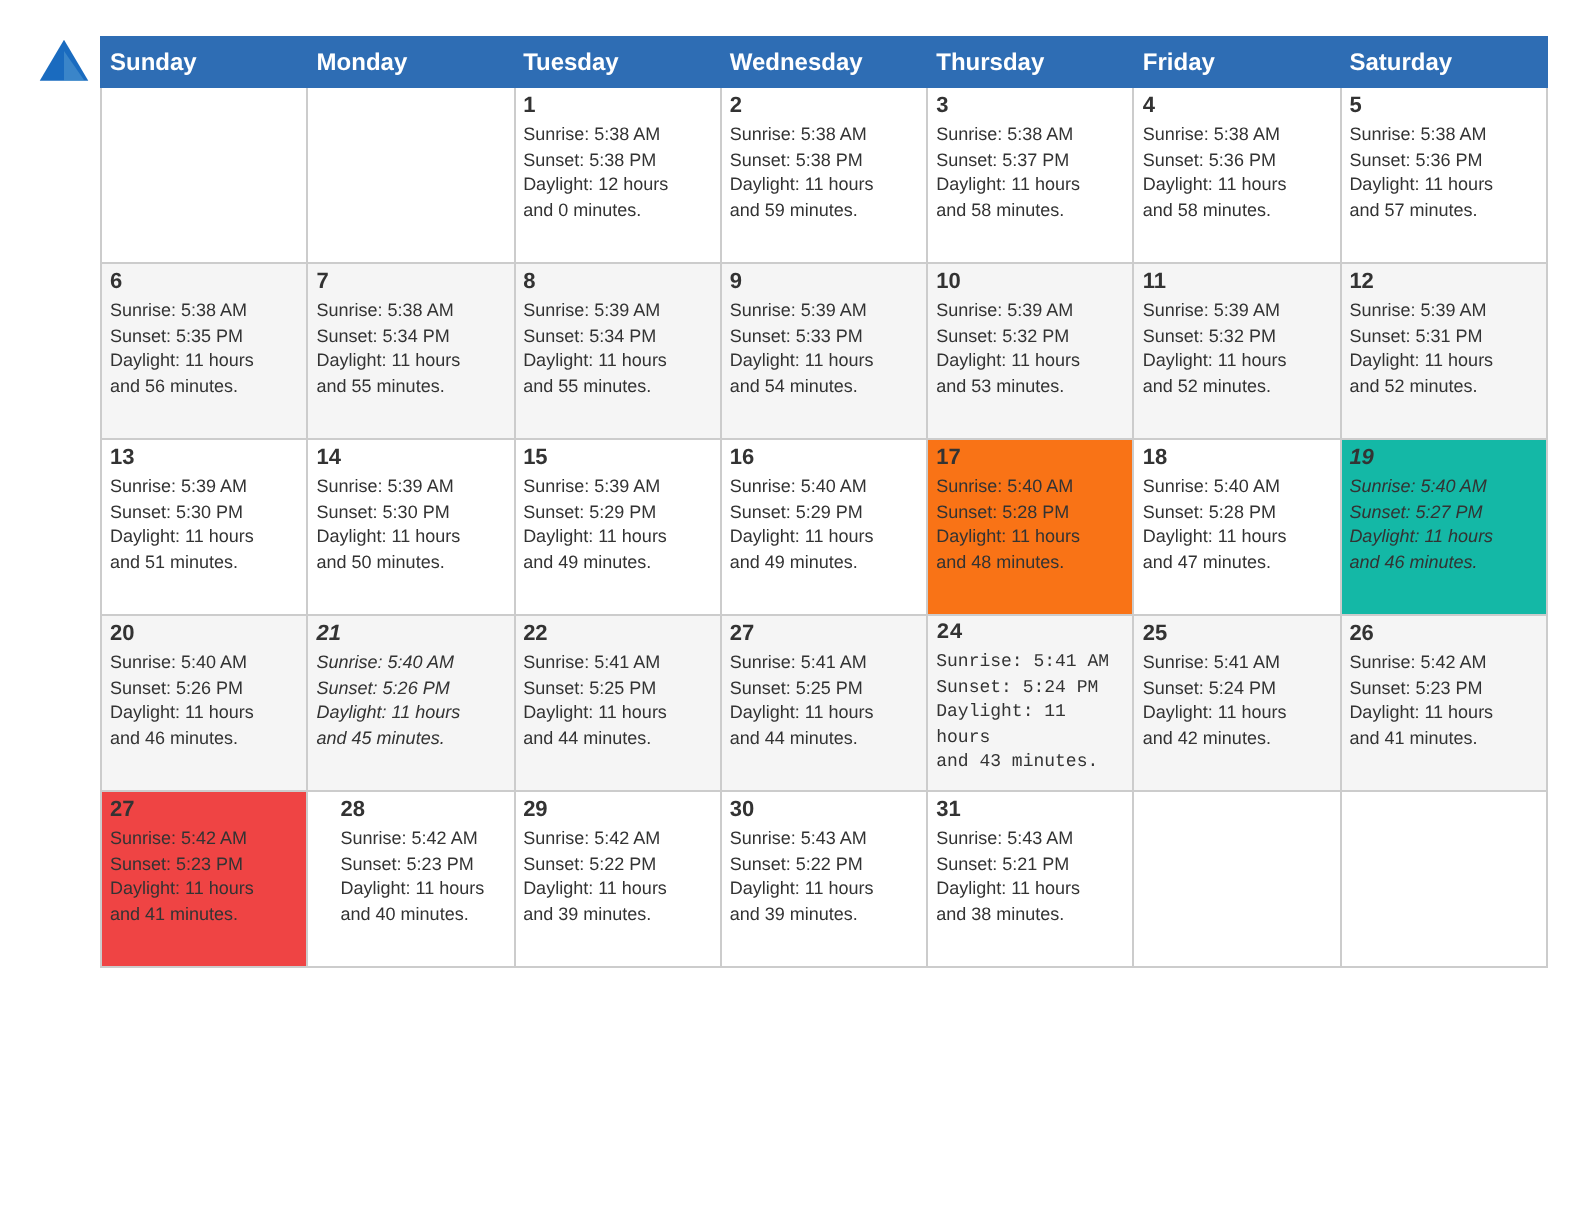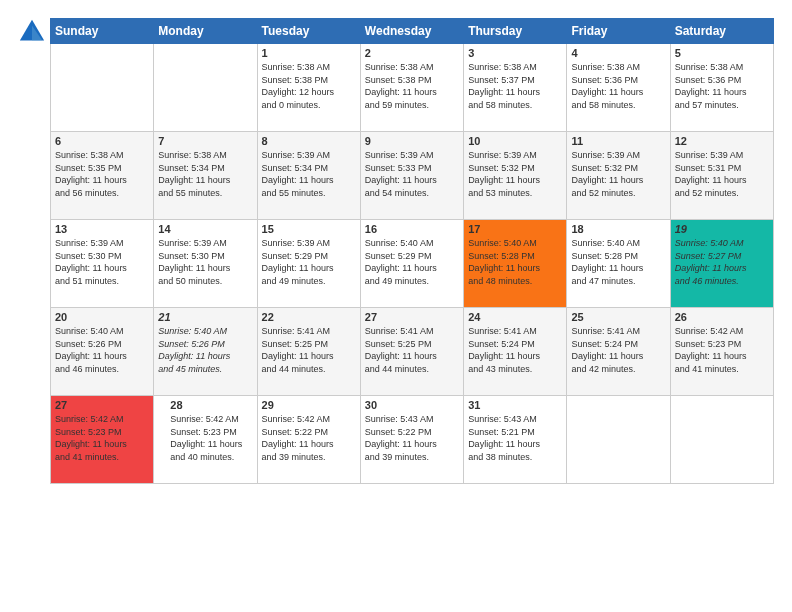--- a/index.html
+++ b/index.html
@@ -304,21 +304,21 @@
 Daylight: 11 hours
 and 44 minutes.</div>
           </td>
           <td style="background: rgb(245, 245, 245);">
             <span class="day-num">27</span>
             <div class="day-info" style="white-space: pre-line;">Sunrise: 5:41 AM
 Sunset: 5:25 PM
 Daylight: 11 hours
 and 44 minutes.</div>
           </td>
-          <td style="background: rgb(245, 245, 245);">
+          <td style="background: rgb(245, 245, 245); font-family: Liberation Mono, monospace;">
             <span class="day-num">24</span>
             <div class="day-info" style="white-space: pre-line;">Sunrise: 5:41 AM
 Sunset: 5:24 PM
 Daylight: 11 hours
 and 43 minutes.</div>
           </td>
           <td style="background: rgb(245, 245, 245);">
             <span class="day-num">25</span>
             <div class="day-info" style="white-space: pre-line;">Sunrise: 5:41 AM
 Sunset: 5:24 PM

